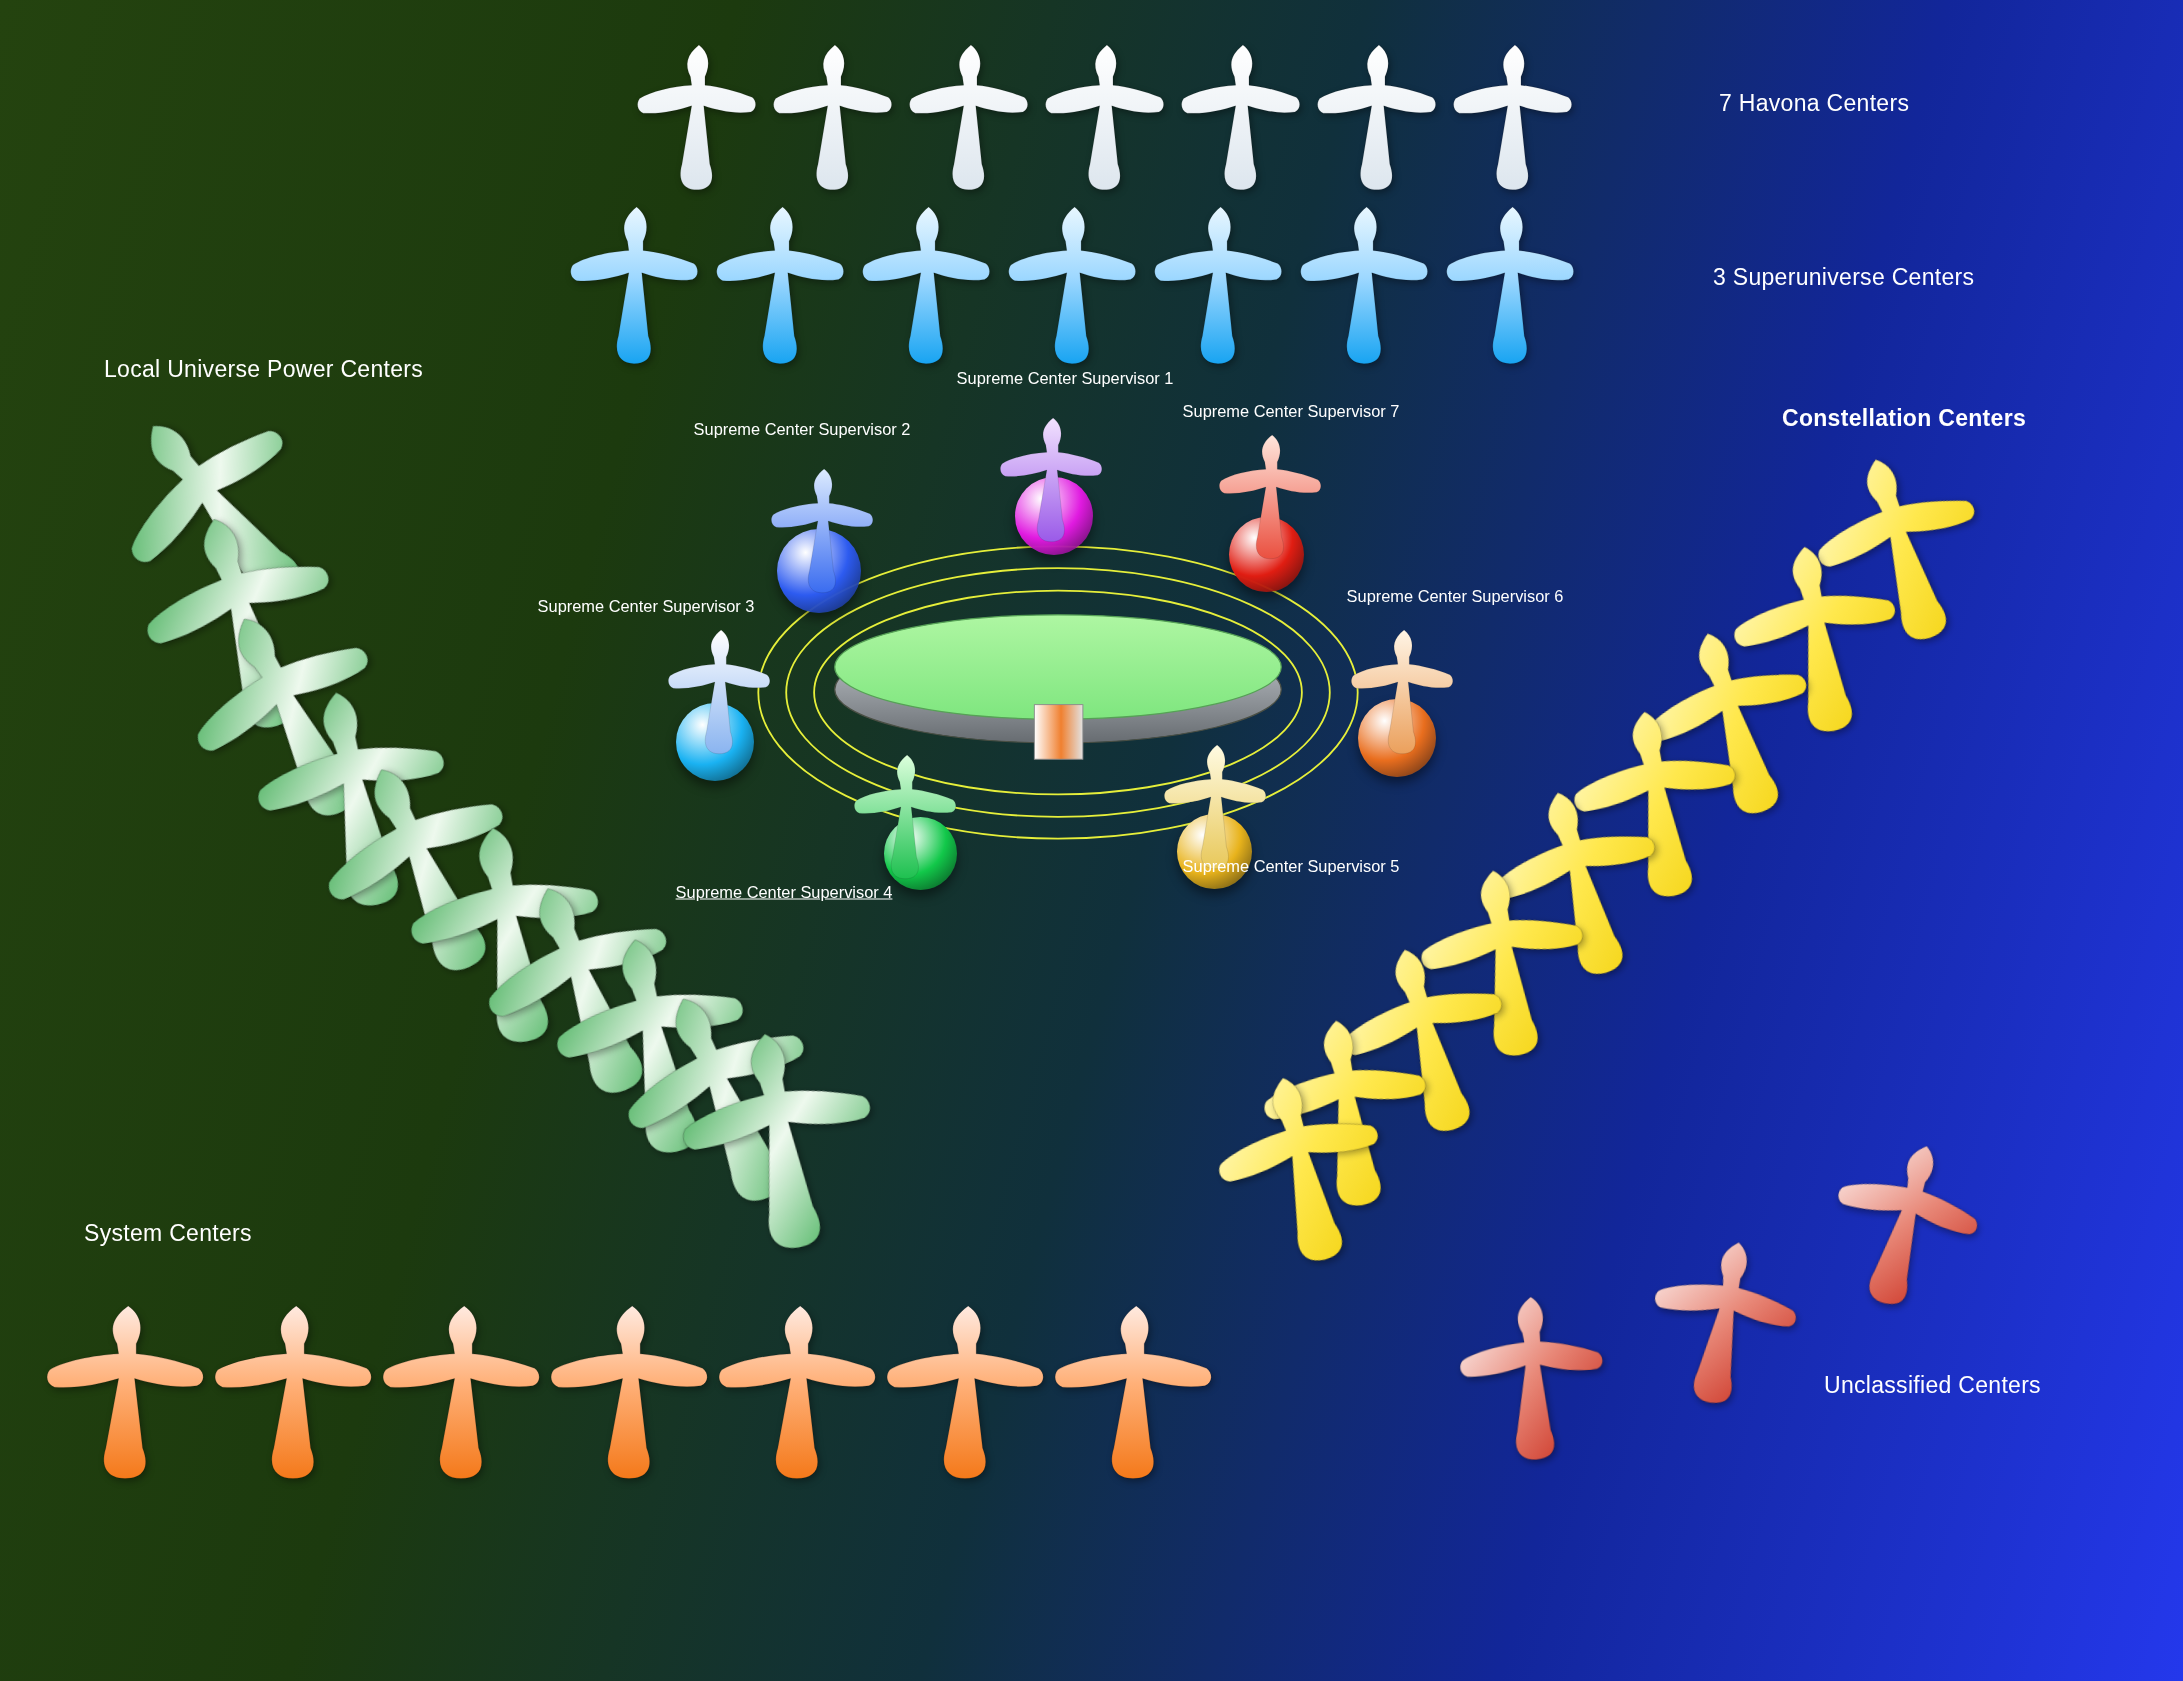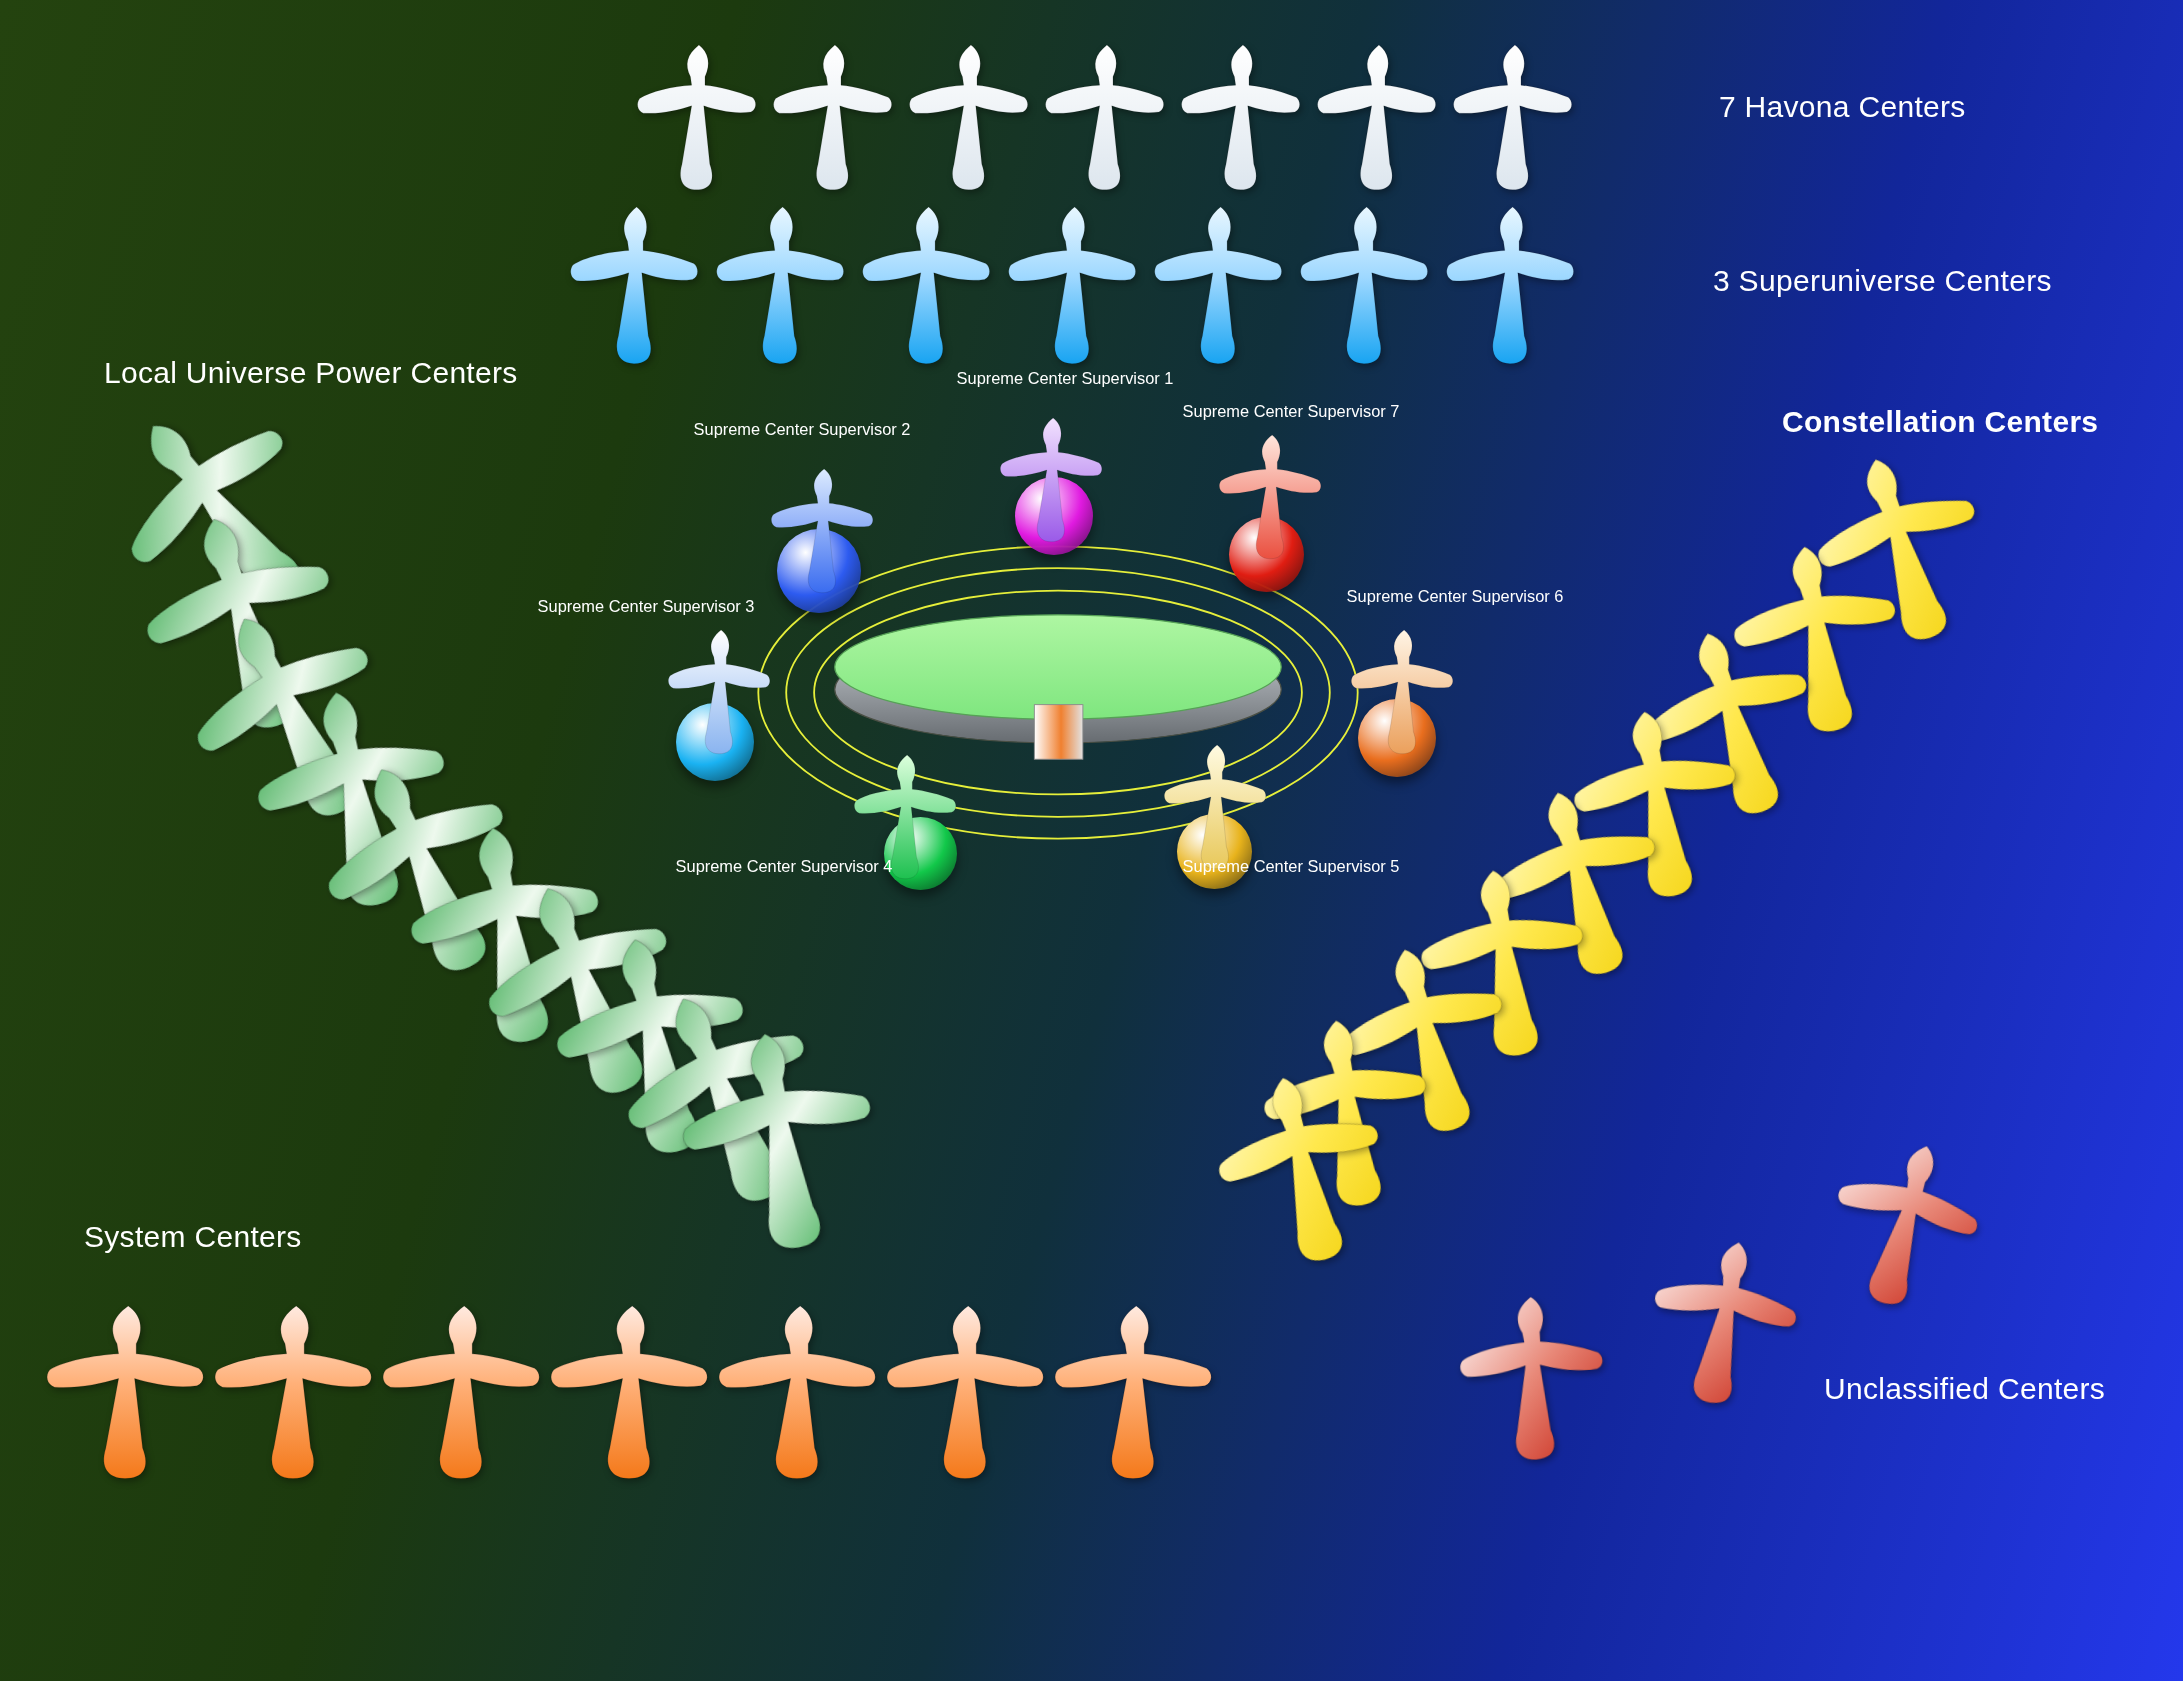--- a/index.html
+++ b/index.html
@@ -40,35 +40,35 @@
   .constellation .angel:nth-child(5){left:1497px;top:790px;transform:rotate(-16deg);}
   .constellation .angel:nth-child(6){left:1421px;top:870px;transform:rotate(-9deg);}
   .constellation .angel:nth-child(7){left:1344px;top:947px;transform:rotate(-16deg);}
   .constellation .angel:nth-child(8){left:1264px;top:1020px;transform:rotate(-9deg);}
   .constellation .angel:nth-child(9){left:1219px;top:1076px;transform:rotate(-14deg);}
   .unclass .angel{width:146px;height:164px;}
   .unclass .angel:nth-child(1){left:1459px;top:1297px;transform:rotate(-3deg);}
   .unclass .angel:nth-child(2){left:1650px;top:1241px;transform:rotate(9deg);}
   .unclass .angel:nth-child(3){left:1831px;top:1143px;transform:rotate(14deg);}
   
-  .sec-label{position:absolute;font-size:30px;letter-spacing:0.3px;z-index:6;white-space:nowrap;}
+  .sec-label{position:absolute;font-size:23px;letter-spacing:0.3px;z-index:6;white-space:nowrap;}
   .label-havona{left:1719px;top:90px;}
   .label-super{left:1713px;top:264px;}
   .label-local{left:104px;top:356px;}
   .label-const{left:1782px;top:405px;font-weight:bold;}
   .label-system{left:84px;top:1212px;margin-top:8px;}
   .label-unclass{left:1824px;top:1372px;}
   
   .orbit-svg{position:absolute;left:694px;top:480px;z-index:1;}
   
   .sup-label{position:absolute;font-size:16.4px;transform:translate(-50%,-50%);white-space:nowrap;z-index:5;}
   .s1-label{left:1065px;top:378px;}
   .s2-label{left:802px;top:429px;}
   .s3-label{left:646px;top:606px;}
-  .s4-label{left:784px;top:866px;}
+  .s4-label{left:784px;top:892px;text-decoration:underline;}
   .s5-label{left:1291px;top:866px;}
   .s6-label{left:1455px;top:596px;}
   .s7-label{left:1291px;top:411px;}
   .sup-angel{position:absolute;width:104px;height:126px;z-index:4;}
   .s1-angel{left:999px;top:418px;}
   .s2-angel{left:770px;top:469px;}
   .s3-angel{left:667px;top:630px;}
   .s4-angel{left:853px;top:755px;}
   .s5-angel{left:1163px;top:745px;}
   .s6-angel{left:1350px;top:630px;}

